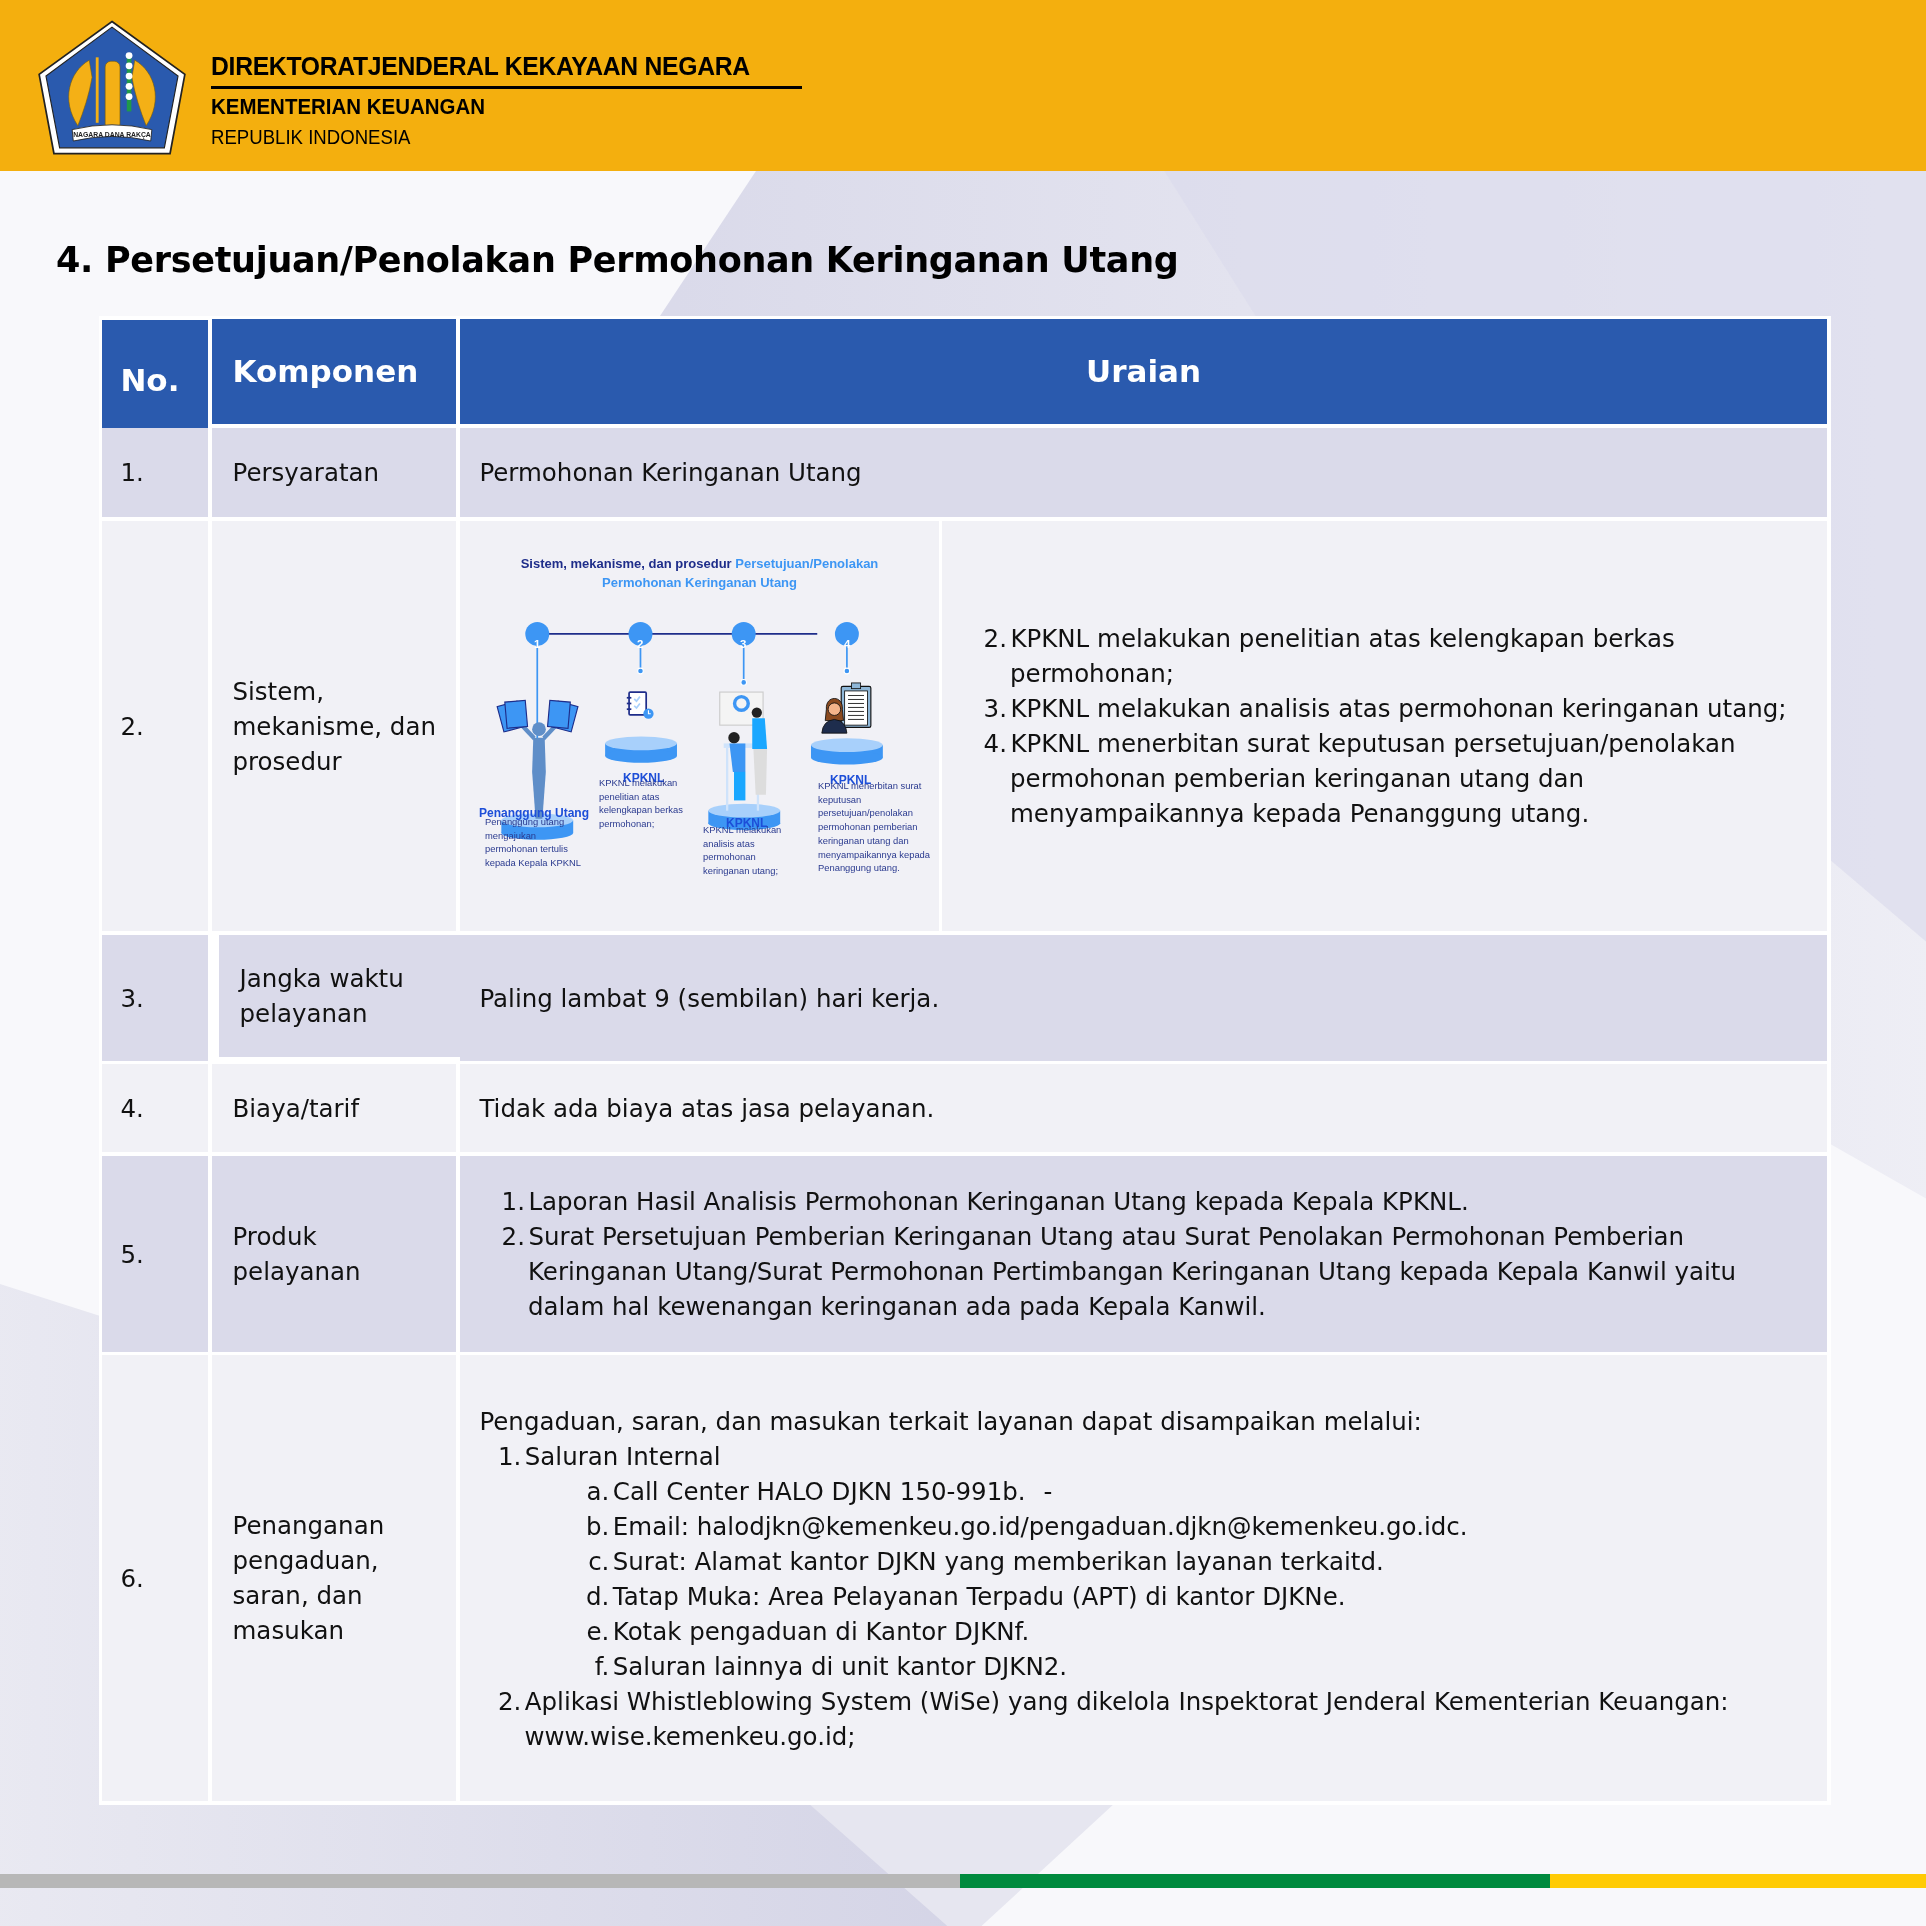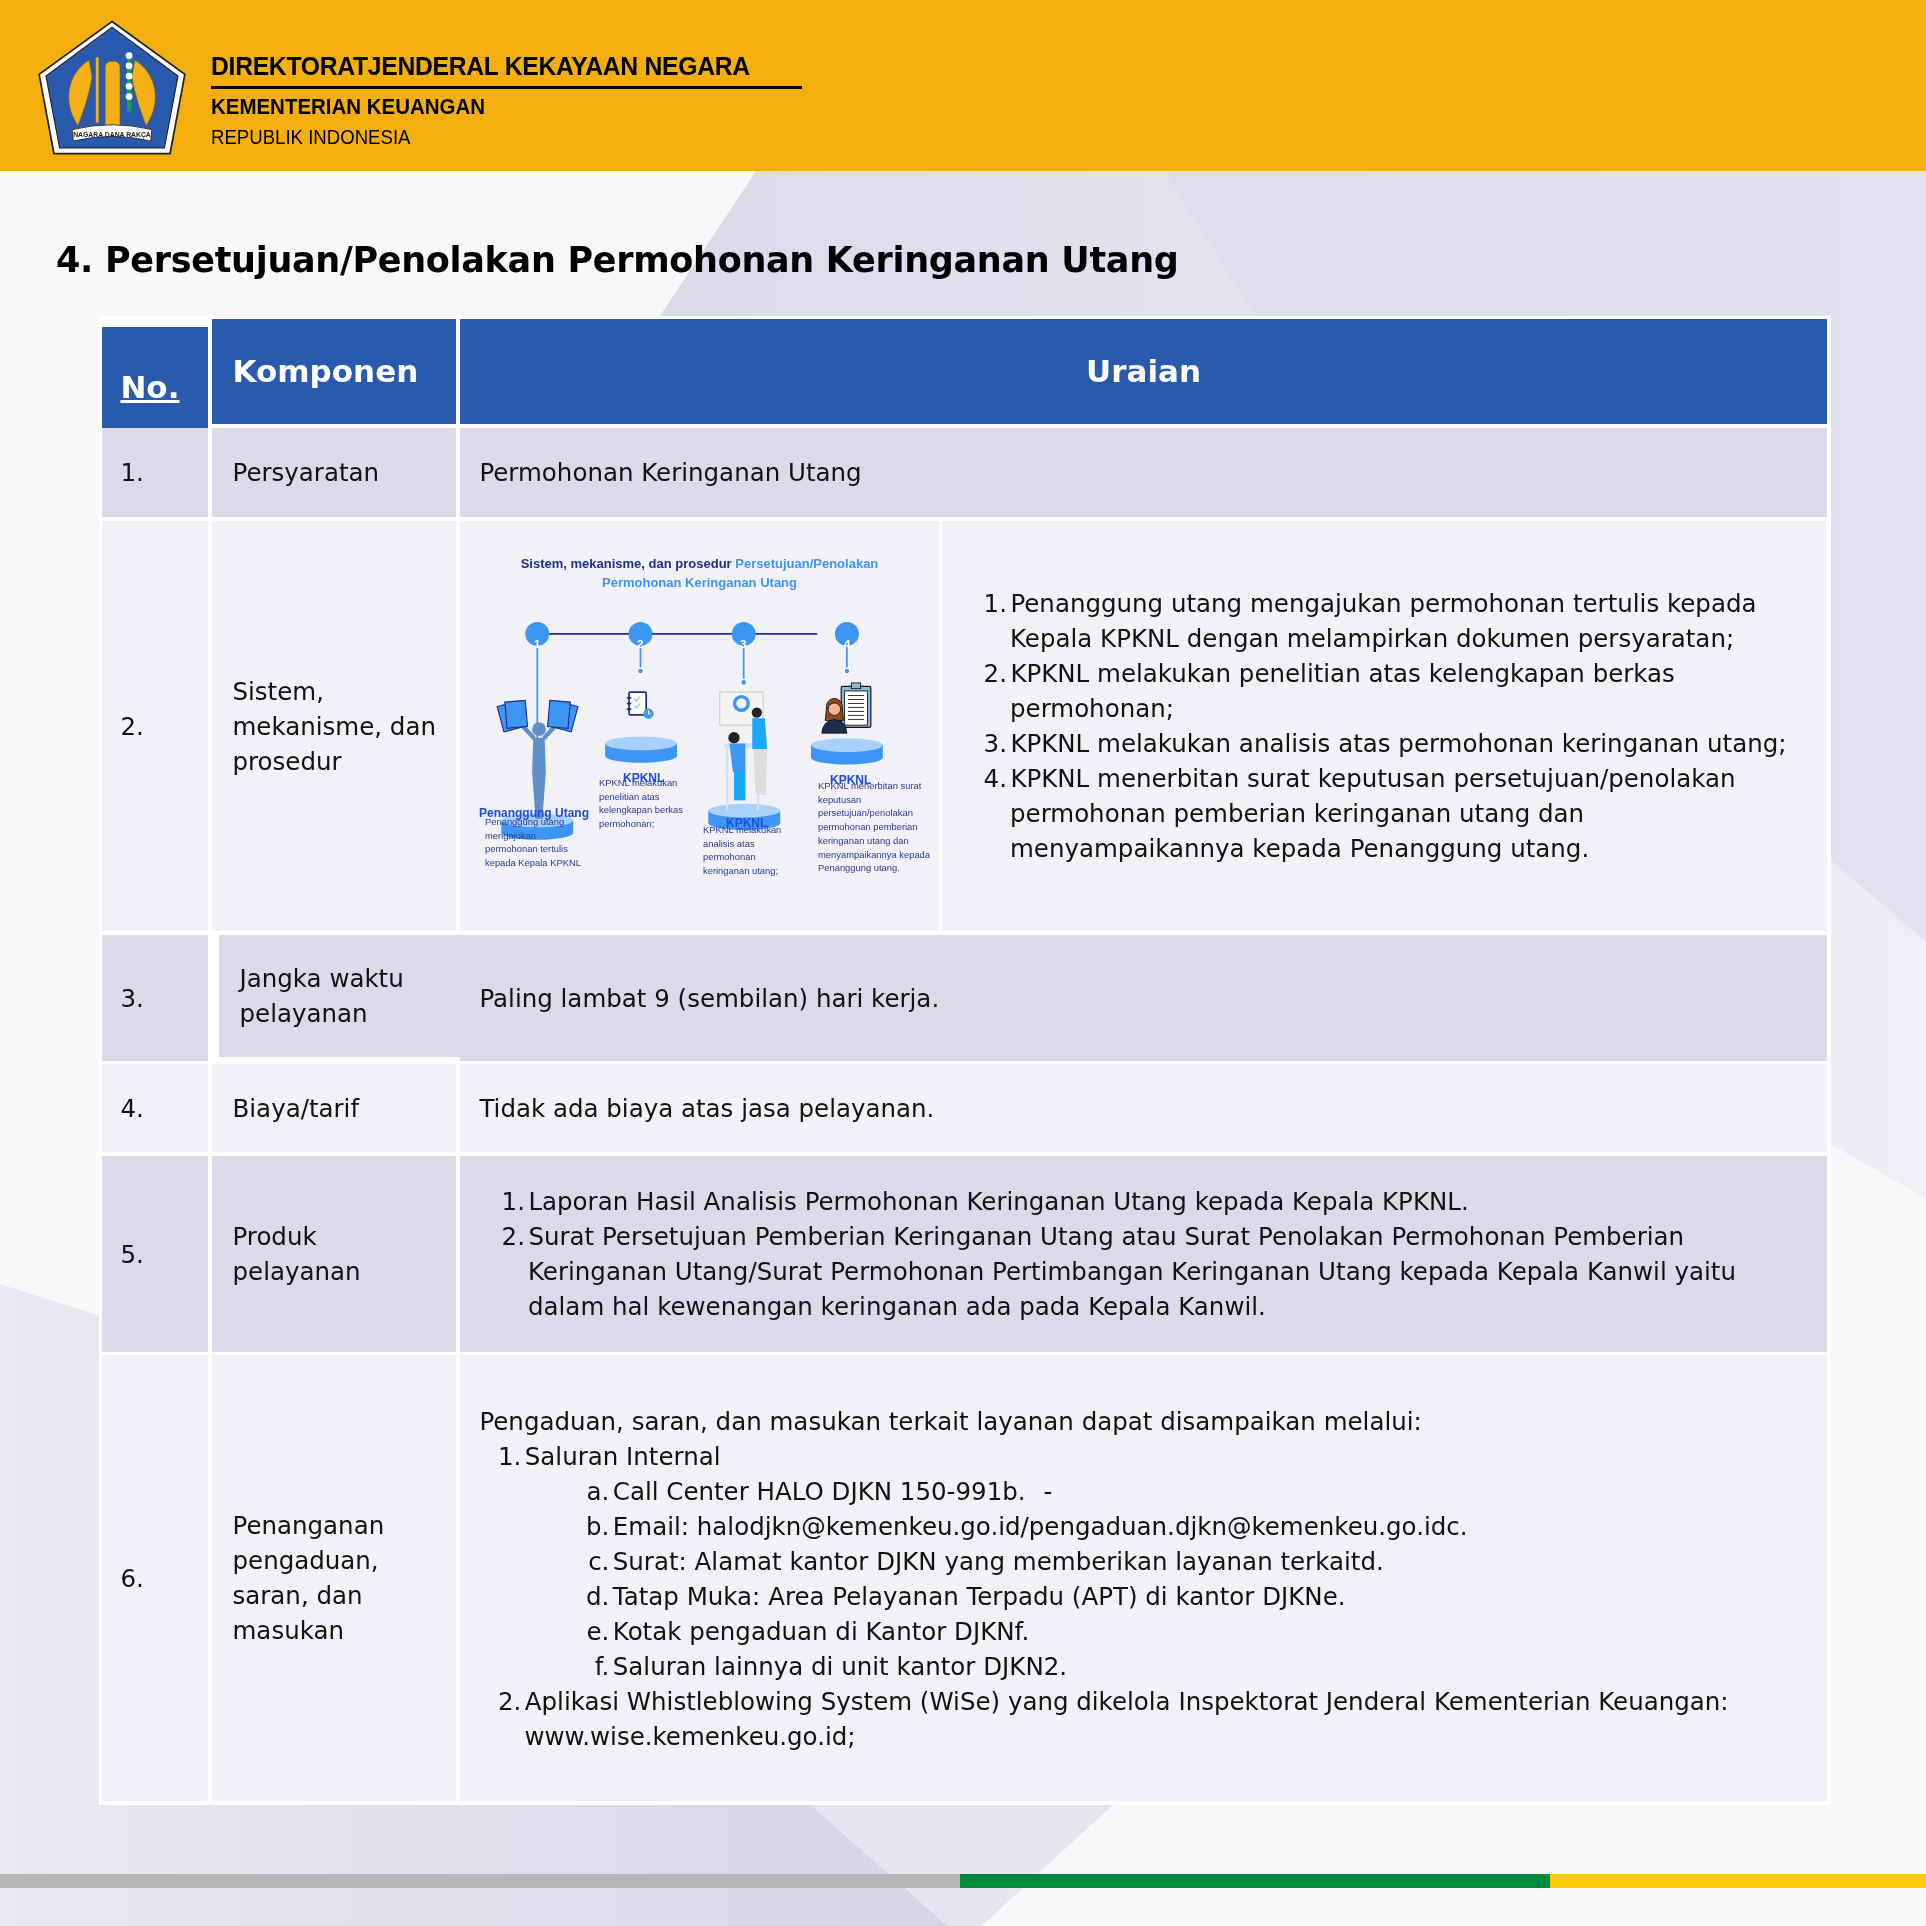--- a/index.html
+++ b/index.html
@@ -153,21 +153,21 @@
   <div class="org-title">DIREKTORATJENDERAL KEKAYAAN NEGARA</div>
   <div class="org-rule"></div>
   <div class="ministry">KEMENTERIAN KEUANGAN</div>
   <div class="republic">REPUBLIK INDONESIA</div>
 </header>
 
 <h1 class="page-title" style="margin:0;">4. Persetujuan/Penolakan Permohonan Keringanan Utang</h1>
 
 <div class="table-wrap">
 
-  <div class="cell hdr c-no" style="top:11px;height:121px;text-decoration:underline;">No.</div>
+  <div class="cell hdr c-no" style="top:4px;height:121px;">No.</div>
   <div class="cell hdr c-comp" style="top:3.4px;height:105px;">Komponen</div>
   <div class="cell hdr c-ur" style="top:3.4px;height:105px;">Uraian</div>
 
   <div class="cell odd c-no" style="top:112px;height:89px;">1.</div>
   <div class="cell odd c-comp" style="top:112px;height:89px;">Persyaratan</div>
   <div class="cell odd c-ur" style="top:112px;height:89px;">Permohonan Keringanan Utang</div>
 
   <div class="cell even c-no" style="top:205px;height:410px;">2.</div>
   <div class="cell even c-comp" style="top:205px;height:410px;">Sistem, mekanisme, dan prosedur</div>
   <div class="cell even c-info" style="top:205px;height:410px;justify-content:flex-end;">
@@ -282,21 +282,20 @@
 
       <div class="info-label" style="left:266px;top:285px;">KPKNL</div>
       <div class="info-desc" style="left:243px;top:302px;width:91px;">KPKNL melakukan analisis atas permohonan keringanan utang;</div>
 
       <div class="info-label" style="left:370px;top:242px;">KPKNL</div>
       <div class="info-desc" style="left:358px;top:258px;width:117px;">KPKNL menerbitan surat keputusan persetujuan/penolakan permohonan pemberian keringanan utang dan menyampaikannya kepada Penanggung utang.</div>
     </div>
   </div>
   <div class="cell even c-steps" style="top:205px;height:410px;">
     <ol class="num steps-list">
-      <li><span class="li-num">1.</span><span>Penanggung utang mengajukan permohonan tertulis kepada Kepala KPKNL dengan melampirkan dokumen persyaratan;</span></li>
       <li><span class="li-num">2.</span><span>KPKNL melakukan penelitian atas kelengkapan berkas permohonan;</span></li>
       <li><span class="li-num">3.</span><span>KPKNL melakukan analisis atas permohonan keringanan utang;</span></li>
       <li><span class="li-num">4.</span><span>KPKNL menerbitan surat keputusan persetujuan/penolakan permohonan pemberian keringanan utang dan menyampaikannya kepada Penanggung utang.</span></li>
     </ol>
   </div>
 
   <div class="cell odd c-no" style="top:619px;height:126px;">3.</div>
   <div class="cell odd c-comp" style="top:619px;height:122px;padding-right:23px;margin-left:7px;">Jangka waktu pelayanan</div>
   <div class="cell odd c-ur" style="top:619px;height:126px;">Paling lambat 9 (sembilan) hari kerja.</div>
 

